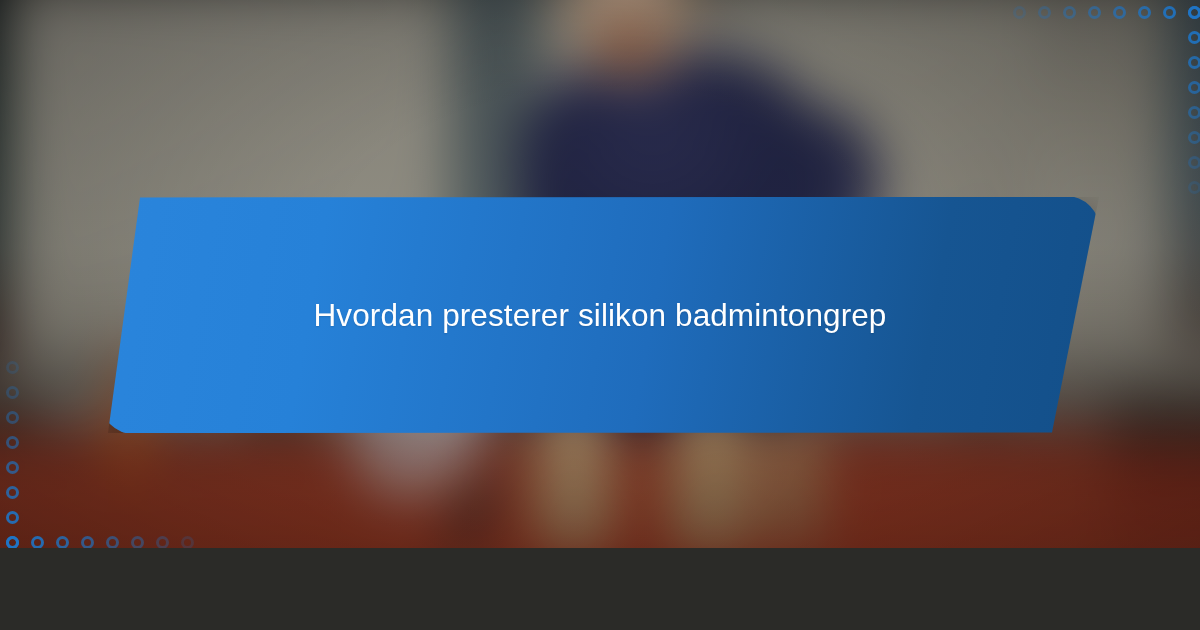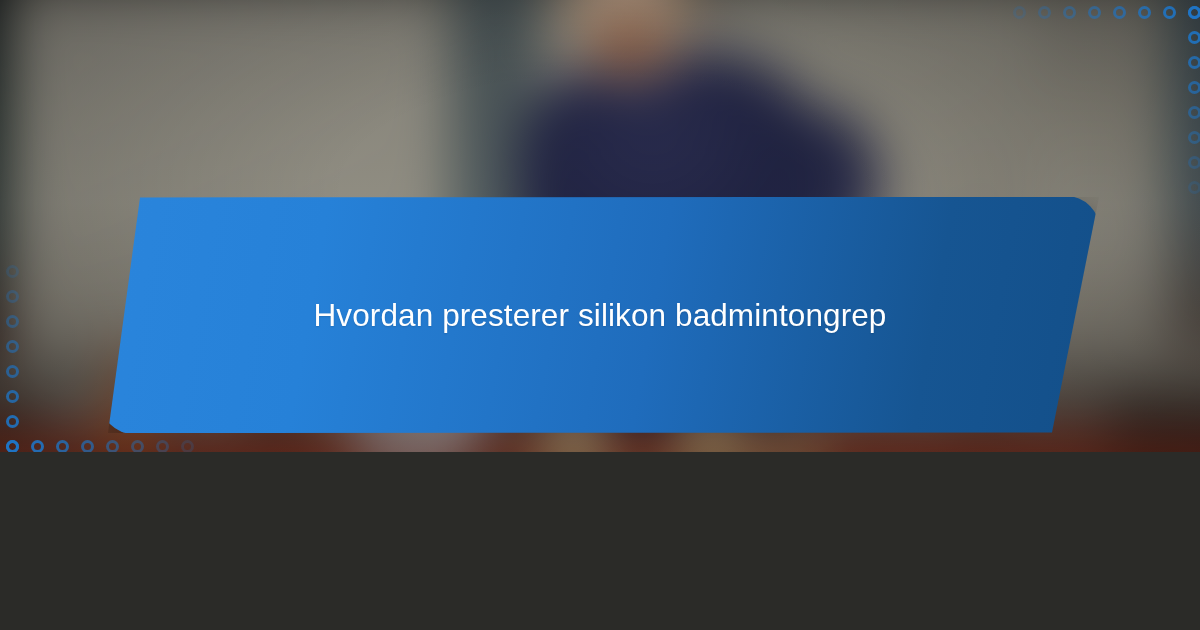--- a/index.html
+++ b/index.html
@@ -6,21 +6,21 @@
 
   html, body {
     width:1200px; height:630px;
     overflow:hidden;
     font-family:"Liberation Sans", sans-serif;
     background:#2b2b28;
   }
 
   #stage {
     position:relative;
-    width:1200px; height:452px;
+    width:1200px; height:548px;
     overflow:hidden;
   }
 
   
   .bg-wrap {
     position:absolute; inset:0;
     overflow:hidden;
   }
   .bg-layer {
     position:absolute;

